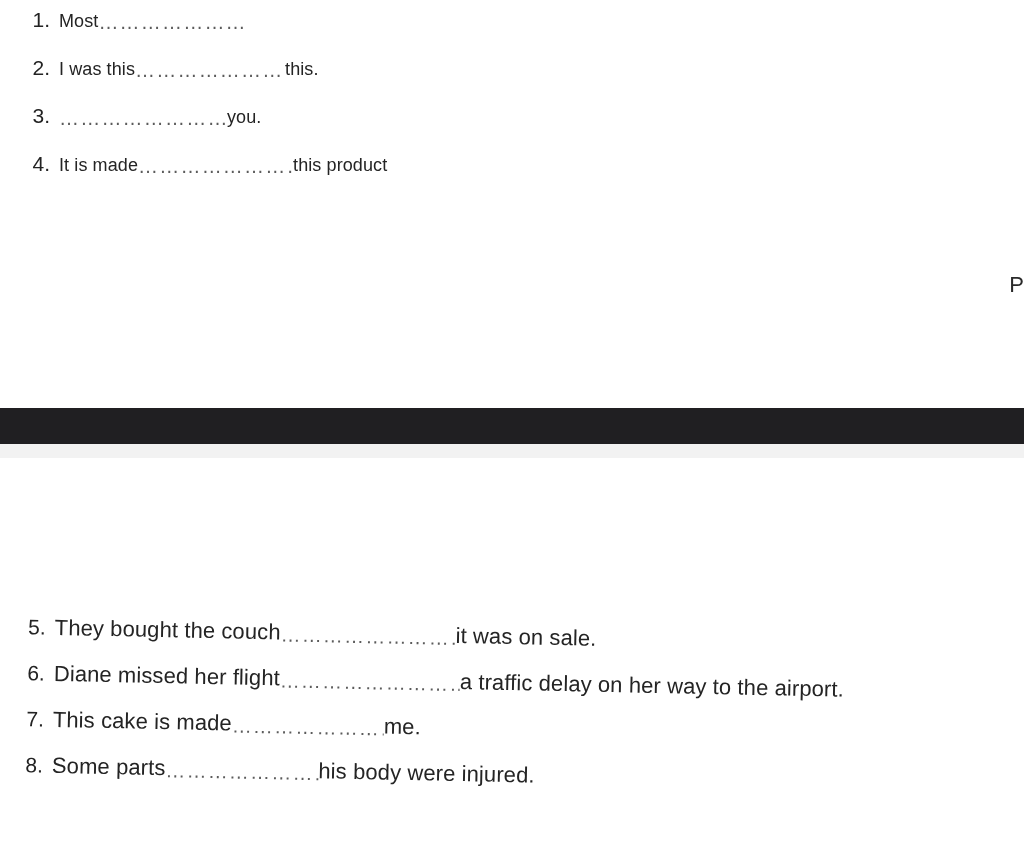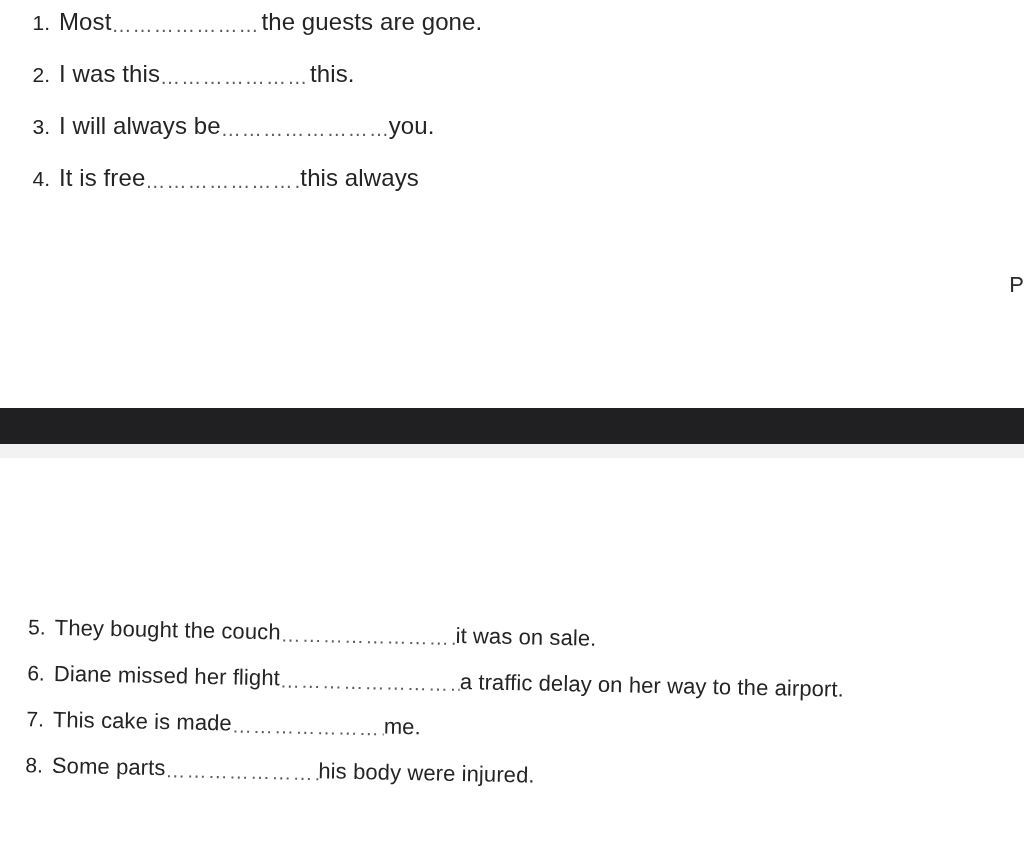--- a/index.html
+++ b/index.html
@@ -81,21 +81,21 @@
     flex: 0 0 36px;
     text-align: right;
     padding-right: 9px;
     font-size: 21px;
     color: #232323;
   }
   .upper .num { font-size: 21px; }
   .lower .num { font-size: 21px; }
 
   .text {
-    font-size: 24px;
+    font-size: 18px;
     letter-spacing: 0.1px;
     color: #242424;
   }
 
   .blank {
     display: inline-block;
     overflow: hidden;
     vertical-align: baseline;
     color: #5b5b5b;
     font-size: 20px;
@@ -147,39 +147,37 @@
 <div class="sheet-top"></div>
 <div class="sheet-divider"></div>
 <div class="sheet-gap"></div>
 <div class="sheet-bottom"></div>
 
 <ul class="list upper">
   <li class="item">
     <span class="num">1.</span>
     <span class="text">Most</span>
     <span class="blank blank-w1">……………………….</span>
-    <span class="text">the guests are gone.</span>
   </li>
   <li class="item">
     <span class="num">2.</span>
     <span class="text">I was this</span>
     <span class="blank blank-w2">……………………….</span>
     <span class="text">this.</span>
   </li>
   <li class="item">
     <span class="num">3.</span>
-    <span class="text">I will always be</span>
     <span class="blank blank-w3">…………………………</span>
     <span class="text">you.</span>
   </li>
   <li class="item">
     <span class="num">4.</span>
-    <span class="text">It is free</span>
+    <span class="text">It is made</span>
     <span class="blank blank-w4">……………………….</span>
-    <span class="text">this always</span>
+    <span class="text">this product</span>
   </li>
 </ul>
 
 <div class="page-marker">P</div>
 
 <div class="ghost ghost-a"></div>
 
 <ul class="list lower">
   <li class="item">
     <span class="num">5.</span>

